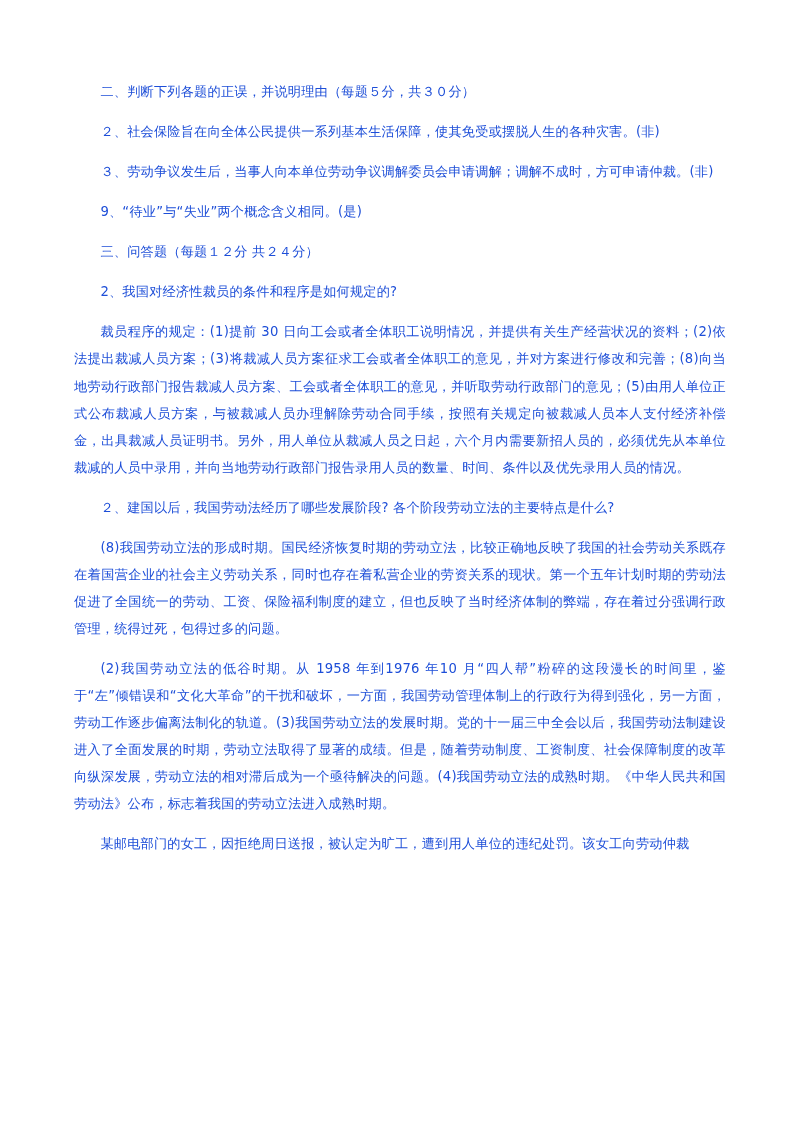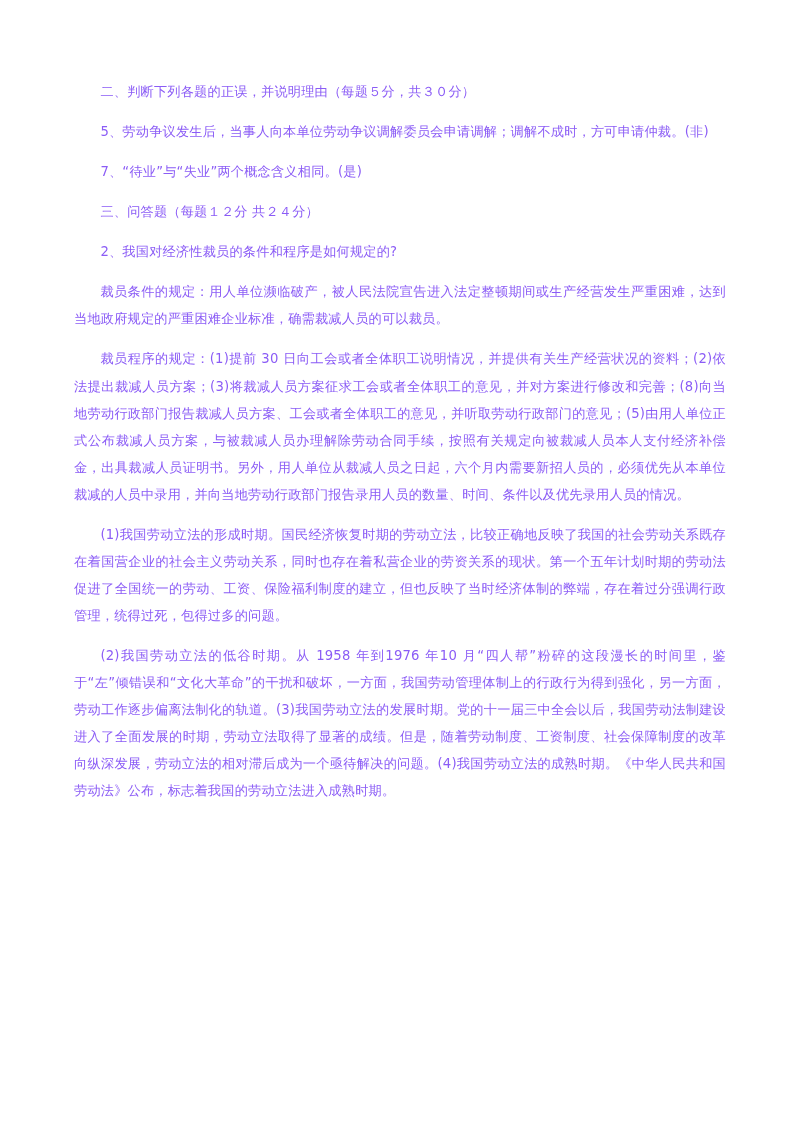--- a/index.html
+++ b/index.html
@@ -19,35 +19,37 @@
     box-sizing: border-box;
     padding: 78px 74px 40px 74px;
     background: #ffffff;
   }
   .para {
     font-size: 13.2px;
     line-height: 2.05;
     text-align: justify;
     margin: 0 0 13px 0;
     letter-spacing: 0.2px;
-    color: #8b5cf6;
+    color: #1d4ed8;
   }
   .indent {
     text-indent: 2em;
   }
   .para:last-child {
     margin-bottom: 0;
   }
 </style>
 </head>
 <body>
 
 <div class="page">
   <p class="para indent">二、判断下列各题的正误，并说明理由（每题５分，共３０分）</p>
-  <p class="para indent">5、劳动争议发生后，当事人向本单位劳动争议调解委员会申请调解；调解不成时，方可申请仲裁。(非)</p>
-  <p class="para indent">7、“待业”与“失业”两个概念含义相同。(是)</p>
+  <p class="para indent">２、社会保险旨在向全体公民提供一系列基本生活保障，使其免受或摆脱人生的各种灾害。(非)</p>
+  <p class="para indent">３、劳动争议发生后，当事人向本单位劳动争议调解委员会申请调解；调解不成时，方可申请仲裁。(非)</p>
+  <p class="para indent">9、“待业”与“失业”两个概念含义相同。(是)</p>
   <p class="para indent">三、问答题（每题１２分 共２４分）</p>
   <p class="para indent">2、我国对经济性裁员的条件和程序是如何规定的?</p>
-  <p class="para indent">裁员条件的规定：用人单位濒临破产，被人民法院宣告进入法定整顿期间或生产经营发生严重困难，达到当地政府规定的严重困难企业标准，确需裁减人员的可以裁员。</p>
   <p class="para indent">裁员程序的规定：(1)提前 30 日向工会或者全体职工说明情况，并提供有关生产经营状况的资料；(2)依法提出裁减人员方案；(3)将裁减人员方案征求工会或者全体职工的意见，并对方案进行修改和完善；(8)向当地劳动行政部门报告裁减人员方案、工会或者全体职工的意见，并听取劳动行政部门的意见；(5)由用人单位正式公布裁减人员方案，与被裁减人员办理解除劳动合同手续，按照有关规定向被裁减人员本人支付经济补偿金，出具裁减人员证明书。另外，用人单位从裁减人员之日起，六个月内需要新招人员的，必须优先从本单位裁减的人员中录用，并向当地劳动行政部门报告录用人员的数量、时间、条件以及优先录用人员的情况。</p>
-  <p class="para indent">(1)我国劳动立法的形成时期。国民经济恢复时期的劳动立法，比较正确地反映了我国的社会劳动关系既存在着国营企业的社会主义劳动关系，同时也存在着私营企业的劳资关系的现状。第一个五年计划时期的劳动法促进了全国统一的劳动、工资、保险福利制度的建立，但也反映了当时经济体制的弊端，存在着过分强调行政管理，统得过死，包得过多的问题。</p>
+  <p class="para indent">２、建国以后，我国劳动法经历了哪些发展阶段? 各个阶段劳动立法的主要特点是什么?</p>
+  <p class="para indent">(8)我国劳动立法的形成时期。国民经济恢复时期的劳动立法，比较正确地反映了我国的社会劳动关系既存在着国营企业的社会主义劳动关系，同时也存在着私营企业的劳资关系的现状。第一个五年计划时期的劳动法促进了全国统一的劳动、工资、保险福利制度的建立，但也反映了当时经济体制的弊端，存在着过分强调行政管理，统得过死，包得过多的问题。</p>
   <p class="para indent">(2)我国劳动立法的低谷时期。从 1958 年到1976 年10 月“四人帮”粉碎的这段漫长的时间里，鉴于“左”倾错误和“文化大革命”的干扰和破坏，一方面，我国劳动管理体制上的行政行为得到强化，另一方面，劳动工作逐步偏离法制化的轨道。(3)我国劳动立法的发展时期。党的十一届三中全会以后，我国劳动法制建设进入了全面发展的时期，劳动立法取得了显著的成绩。但是，随着劳动制度、工资制度、社会保障制度的改革向纵深发展，劳动立法的相对滞后成为一个亟待解决的问题。(4)我国劳动立法的成熟时期。《中华人民共和国劳动法》公布，标志着我国的劳动立法进入成熟时期。</p>
+  <p class="para indent">某邮电部门的女工，因拒绝周日送报，被认定为旷工，遭到用人单位的违纪处罚。该女工向劳动仲裁</p>
 </div>
 
 </body></html>

